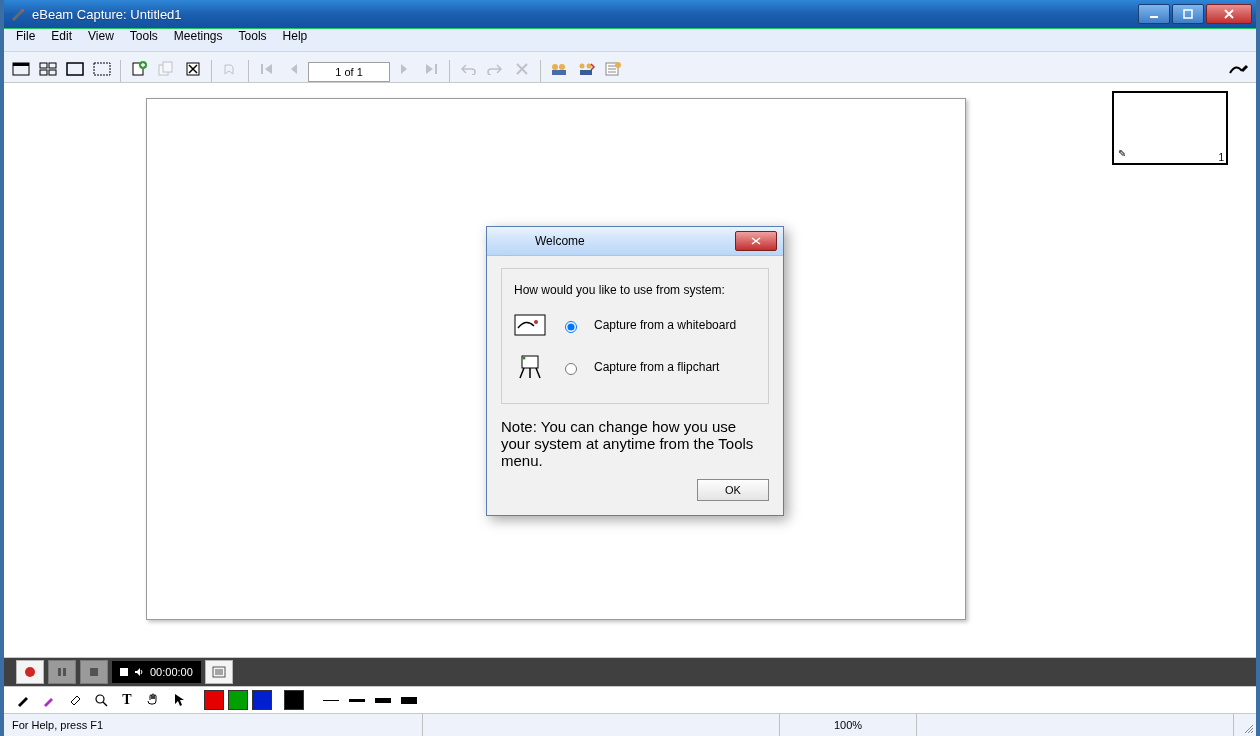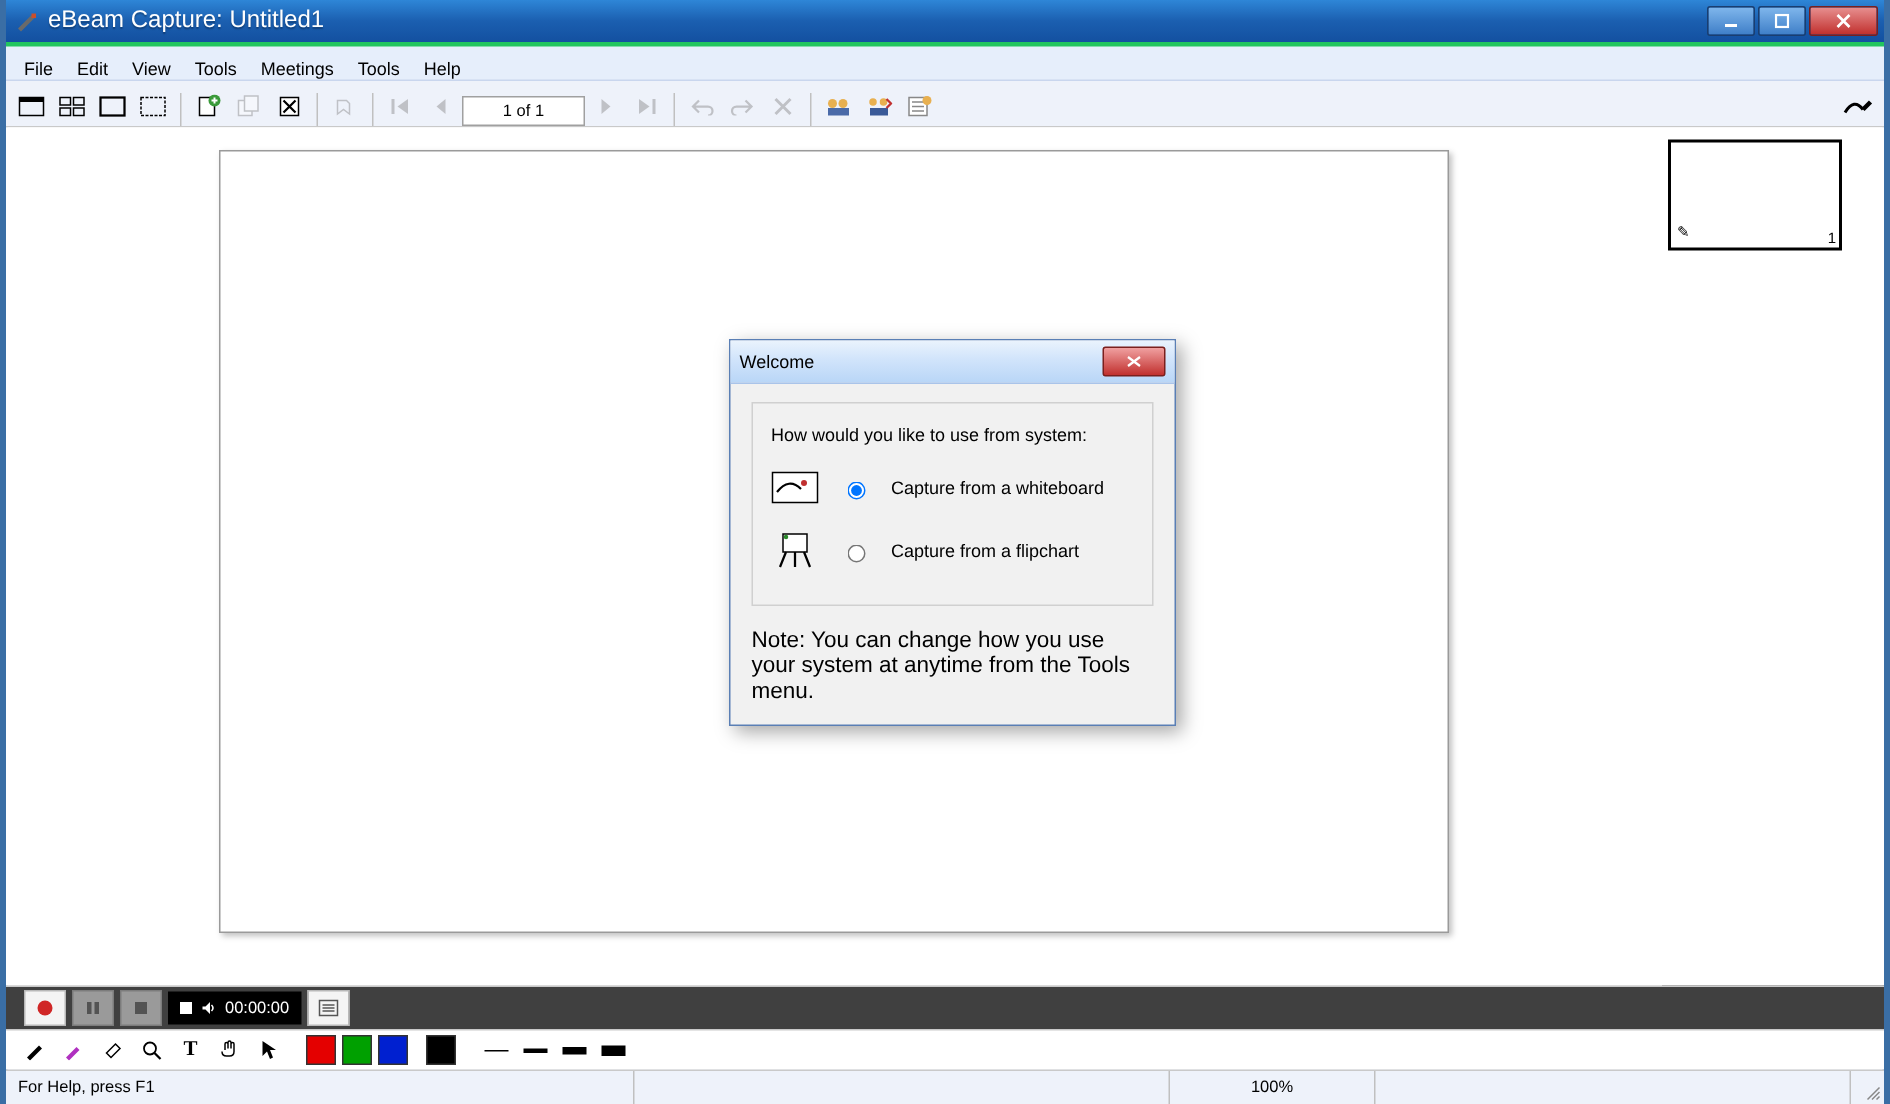--- a/index.html
+++ b/index.html
@@ -1,26 +1,26 @@
 <!DOCTYPE html>
 <html><head>
 <meta charset="utf-8">
 <style>
   html,body{margin:0;padding:0;font-family:"Segoe UI",Tahoma,Arial,sans-serif;font-size:12px;color:#000;background:#3a6ea5;height:100%;overflow:hidden;}
   .window{position:absolute;left:4px;top:0;right:4px;bottom:0;background:#fff;display:flex;flex-direction:column;box-shadow:0 0 0 1px #1b5fb0 inset;}
   
-  .titlebar{height:28px;background:linear-gradient(to bottom,#2e86d7 0%,#1b5fb0 50%,#1350a0 100%);display:flex;align-items:center;color:#fff;font-size:16px;padding:0 4px;}
+  .titlebar{height:28px;background:linear-gradient(to bottom,#2e86d7 0%,#1b5fb0 50%,#1350a0 100%);display:flex;align-items:center;color:#fff;font-size:13px;padding:0 4px;}
   .titlebar .app-icon{width:16px;height:16px;margin:0 6px 0 2px;}
   .titlebar .title{flex:1;text-shadow:0 1px 1px rgba(0,0,0,.3);}
   .titlebar .winbtns{display:flex;gap:2px;}
   .winbtn{width:30px;height:18px;border:1px solid #1a3e70;border-radius:2px;background:linear-gradient(to bottom,#7fb6ec,#3f7fc8);display:flex;align-items:center;justify-content:center;cursor:default;}
   .winbtn.close{width:44px;background:linear-gradient(to bottom,#e78f8f,#c1302e);border-color:#7a1f1d;}
   .winbtn svg{width:10px;height:10px;}
   
-  .menubar{height:22px;background:#e6eefb;border-top:3px solid #22c55e;border-bottom:1px solid #c9d6ee;display:flex;align-items:flex-end;padding:0 4px;}
+  .menubar{height:22px;background:#e6eefb;border-top:1px solid #22c55e;border-bottom:1px solid #c9d6ee;display:flex;align-items:flex-start;padding:0 4px;}
   .menuitem{padding:0 8px;cursor:default;}
   
   .toolbar{height:30px;background:#eef2fa;border-bottom:1px solid #c9c9c9;display:flex;align-items:flex-end;padding:0 4px;gap:1px;}
   .tbtn{width:24px;height:24px;display:flex;align-items:center;justify-content:center;border:1px solid transparent;border-radius:2px;cursor:default;}
   .tbtn.disabled{opacity:.45;}
   .tsep{width:1px;height:22px;background:#c0c0c0;margin:0 4px;}
   .page-field{width:80px;height:18px;border:1px solid #a0a0a0;background:#fff;text-align:center;font-size:11px;line-height:18px;}
   .tool-right{margin-left:auto;}
   
   .workspace{flex:1;display:flex;background:#fff;min-height:0;}
@@ -44,21 +44,21 @@
   .statusbar{height:22px;background:#eef2fa;border-top:1px solid #c9c9c9;display:flex;align-items:stretch;font-size:11px;}
   .statuscell{border-right:1px solid #c0c0c0;display:flex;align-items:center;padding:0 8px;}
   .statuscell.help{flex:1;}
   .statuscell.zoom{width:120px;text-align:center;justify-content:center;}
   .statuscell.spacer{width:340px;}
   .resize-grip{width:18px;display:flex;align-items:flex-end;justify-content:flex-end;padding:2px;}
   
   .dialog-back{position:absolute;inset:0;}
   .dialog{position:absolute;left:482px;top:226px;width:296px;background:#f1f1f1;border:1px solid #5a7fb5;box-shadow:4px 4px 12px rgba(0,0,0,.35);}
   .dialog .dtitle{height:28px;background:linear-gradient(to bottom,#eaf3fd 0%,#d1e4fb 45%,#b9d6f7 100%);border-bottom:1px solid #a9c4ea;display:flex;align-items:center;padding:0 6px;font-size:12px;}
-  .dialog .dtitle .txt{flex:1;}
+  .dialog .dtitle .txt{flex:1;margin-left:42px;}
   .dialog .dclose{width:40px;height:18px;background:linear-gradient(to bottom,#f0a0a0,#c1302e);border:1px solid #7a1f1d;border-radius:2px;display:flex;align-items:center;justify-content:center;cursor:default;}
   .dbody{padding:12px 14px 14px 14px;}
   .groupbox{border:1px solid #d0d0d0;padding:14px 12px 18px 12px;background:#f1f1f1;}
   .prompt{margin-bottom:16px;}
   .opt-row{display:flex;align-items:center;gap:14px;margin:10px 0 18px 0;}
   .opt-icon{width:32px;height:24px;display:flex;align-items:center;justify-content:center;}
   .opt-radio{width:12px;height:12px;}
   .note{font-size:15px;margin-top:14px;}
   .dlg-buttons{display:flex;justify-content:flex-end;margin-top:10px;}
   .okbtn{width:72px;height:22px;border:1px solid #8a8a8a;background:linear-gradient(to bottom,#fdfdfd,#e4e4e4);font-size:11px;cursor:default;}
@@ -373,17 +373,20 @@
                   <rect x="6" y="2" width="16" height="12" fill="#fff" stroke="#000"></rect>
                   <circle cx="8" cy="4" r="1.5" fill="#2a8a2a"></circle>
                   <path d="M8 14 L4 24 M20 14 L24 24 M14 14 L14 24" stroke="#000" stroke-width="1.5"></path>
                 </svg>
             </div>
             <input type="radio" class="opt-radio" style="">
             <span>Capture from a flipchart</span>
           </div>
         </div>
         <div class="note">Note: You can change how you use your system at anytime from the Tools menu.</div>
+        <div class="dlg-buttons">
+          <button class="okbtn">OK</button>
+        </div>
       </div>
     </div>
   </div>
 
 </div>
 
 </body></html>

